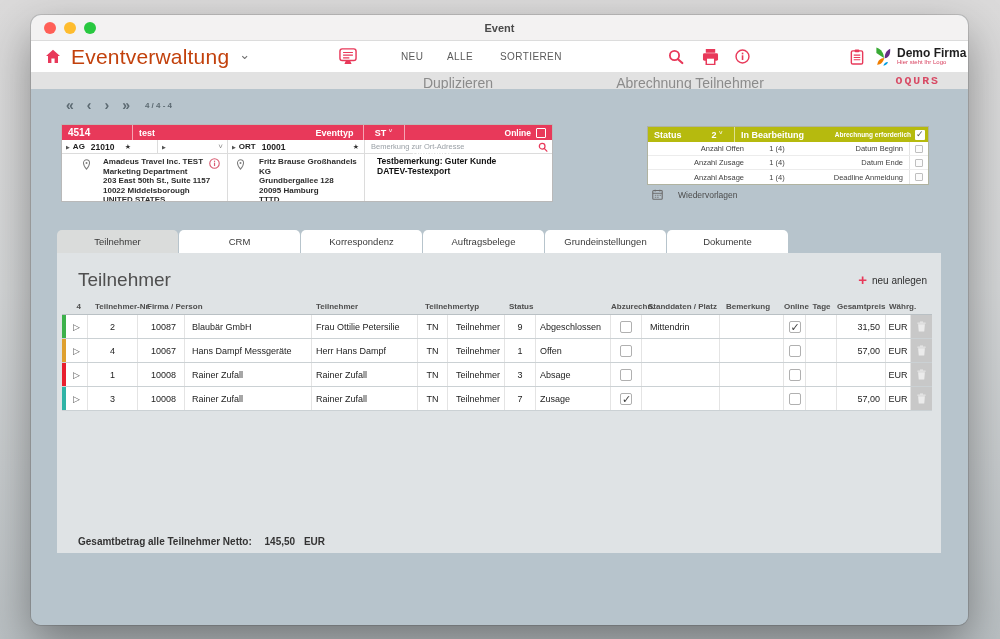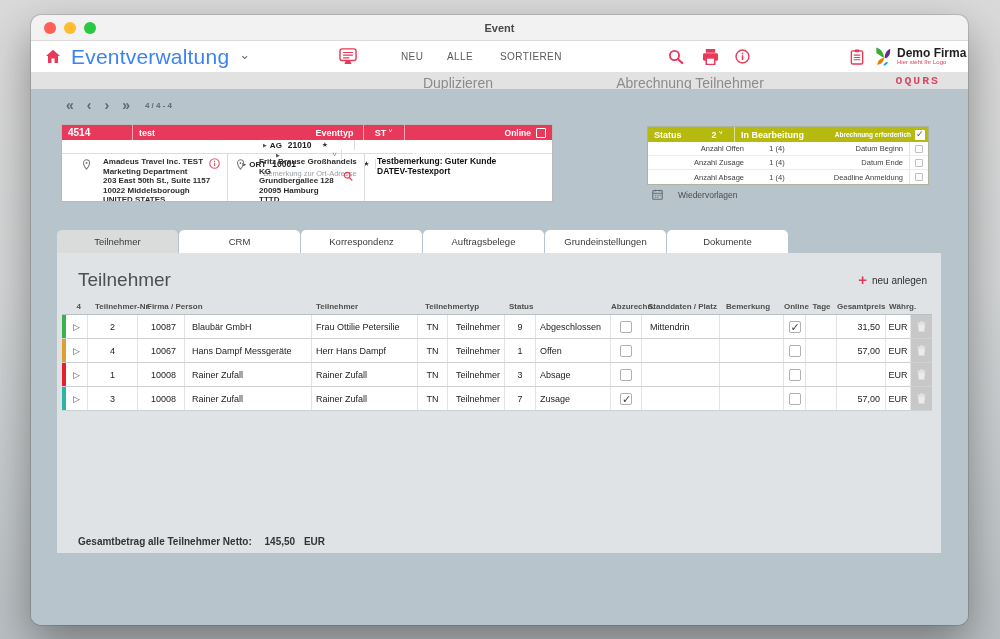--- a/index.html
+++ b/index.html
@@ -12,21 +12,21 @@
   
   .titlebar { height:26px; background:#f3f2f2; border-bottom:1px solid #dcdcdc; position:relative; display:flex; align-items:center; }
   .lights { display:flex; gap:8px; margin-left:13px; }
   .light { width:12px; height:12px; border-radius:50%; }
   .light.r { background:#ff5f57; } .light.y { background:#febc2e; } .light.g { background:#28c840; }
   .win-title { position:absolute; left:0; right:0; text-align:center; font-size:11px; font-weight:bold; color:#4a4a4a; }
 
   
   .toolbar { height:31px; background:#fff; position:relative; display:flex; align-items:center; }
   .home-ic { margin-left:14px; display:flex; }
-  .app-title { font-size:21px; color:#3b82f6; margin-left:10px; letter-spacing:.2px; }
+  .app-title { font-size:21px; color:#c2410c; margin-left:10px; letter-spacing:.2px; }
   .chev-down { margin-left:10px; color:#707070; font-size:13px; transform:translateY(-2px); }
   .tb-abs { position:absolute; top:0; height:31px; display:flex; align-items:center; }
   .tb-btn { font-size:10px; color:#5a5a5a; letter-spacing:.4px; cursor:default; }
   .logo-box { display:flex; align-items:center; gap:4px; }
   .logo-text b { display:block; font-size:12px; color:#1f1f1f; line-height:11px; }
   .logo-text i { display:block; font-style:normal; font-size:6px; color:#d8415f; }
 
   
   .strip { height:17px; background:#e2e2e2; position:relative; }
   .strip span { position:absolute; top:3px; font-size:14px; color:#8b8b8b; }
@@ -44,21 +44,21 @@
   .eband .sep { width:1px; height:100%; background:rgba(255,255,255,.55); }
   .eb-num { width:70px; padding-left:6px; font-weight:bold; font-size:10px; }
   .eb-name { flex:1; font-size:9px; font-weight:bold; }
   .eb-typ { font-size:9px; font-weight:bold; padding-right:9px; }
   .eb-st { width:40px; text-align:center; font-size:9px; font-weight:bold; }
   .eb-st small { font-size:6px; vertical-align:top; opacity:.85; }
   .eb-std { width:100px; padding-left:8px; font-size:9px; font-weight:bold;margin-top:39px; }
   .eb-online { margin-left:auto; font-size:8.5px; font-weight:bold; padding-right:5px; }
   .eb-cb { width:10px; height:10px; border:1.4px solid #fff; border-radius:1px; margin-right:6px; }
 
-  .efields { height:14px; display:flex; align-items:center; font-size:8px; color:#222; border-bottom:1px solid #dcdcdc;flex-direction:column; }
+  .efields { height:14px; display:flex; align-items:center; font-size:8px; color:#222; border-bottom:1px solid #dcdcdc; }
   .ef { height:100%; display:flex; align-items:center; border-right:1px solid #dcdcdc; }
   .tri { font-size:5px; color:#555; margin:0 3px 0 4px; }
   .star { font-size:7px; color:#333; }
   .ef b { font-size:8.5px; }
   .ef .lbl { font-weight:bold; font-size:8px; margin-right:6px; }
   .ef1 { width:96px; } .ef1 .star { margin-left:auto; margin-right:26px; }
   .ef2 { width:70px; } .ef2 .cd { margin-left:auto; margin-right:4px; color:#888; font-size:8px; }
   .ef3 { width:137px; } .ef3 .star { margin-left:auto; margin-right:5px; }
   .ef4 { flex:1; border-right:none; position:relative; }
   .placeholder { color:#9aa0a6; font-size:7.5px; padding-left:6px; }

